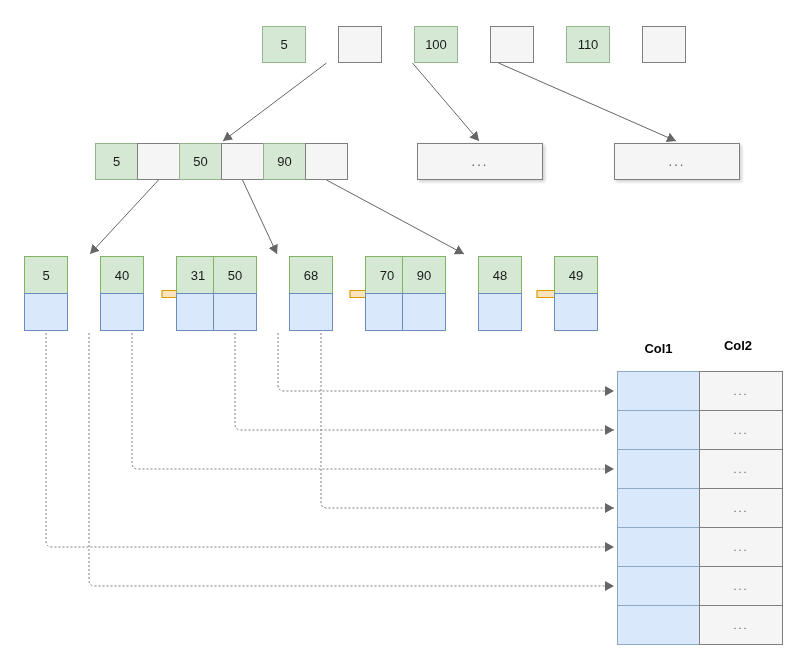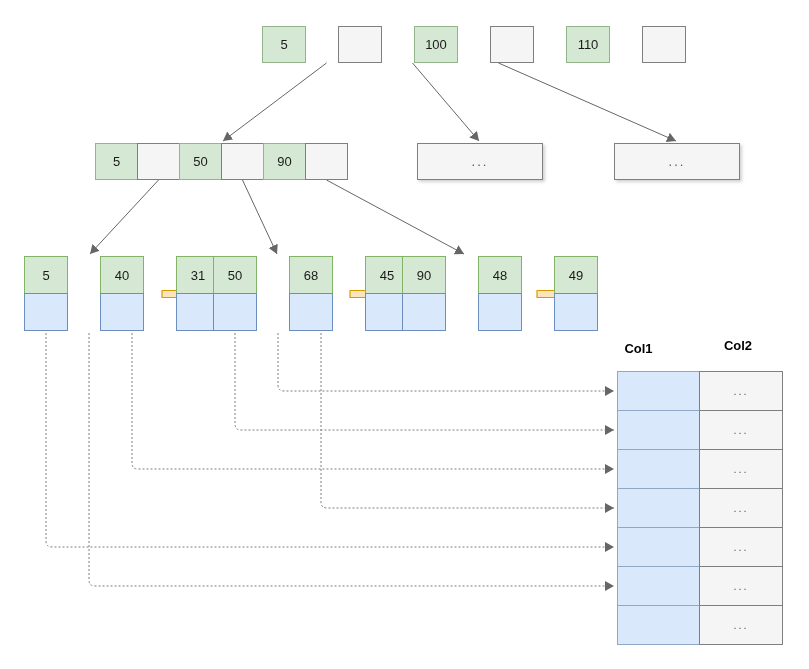--- a/index.html
+++ b/index.html
@@ -111,21 +111,21 @@
       <div class="cell blue w44"></div>
       <div class="cell blue w44"></div>
       <div class="cell blue w44"></div>
     </div>
   </div>
 
   <div class="leaf" style="left:213px;top:256px;">
     <div class="lrow">
       <div class="cell green w44">50</div>
       <div class="cell green w44">68</div>
-      <div class="cell green w44">45</div>
+      <div class="cell green w44">70</div>
     </div>
     <div class="lrow ptr">
       <div class="cell blue w44"></div>
       <div class="cell blue w44"></div>
       <div class="cell blue w44"></div>
     </div>
   </div>
 
   <div class="leaf" style="left:402px;top:256px;">
     <div class="lrow">
@@ -133,21 +133,21 @@
       <div class="cell green w44">48</div>
       <div class="cell green w44">49</div>
     </div>
     <div class="lrow ptr">
       <div class="cell blue w44"></div>
       <div class="cell blue w44"></div>
       <div class="cell blue w44"></div>
     </div>
   </div>
 
-  <div class="thead" style="left:597px;top:341px;width:83px;">Col1</div>
+  <div class="thead" style="left:617px;top:341px;width:83px;">Col1</div>
   <div class="thead" style="left:696px;top:338px;width:84px;">Col2</div>
 
   <div class="tbl">
     <div class="trow">
       <div class="tcell c1"></div>
       <div class="tcell c2">...</div>
     </div>
     <div class="trow">
       <div class="tcell c1"></div>
       <div class="tcell c2">...</div>

